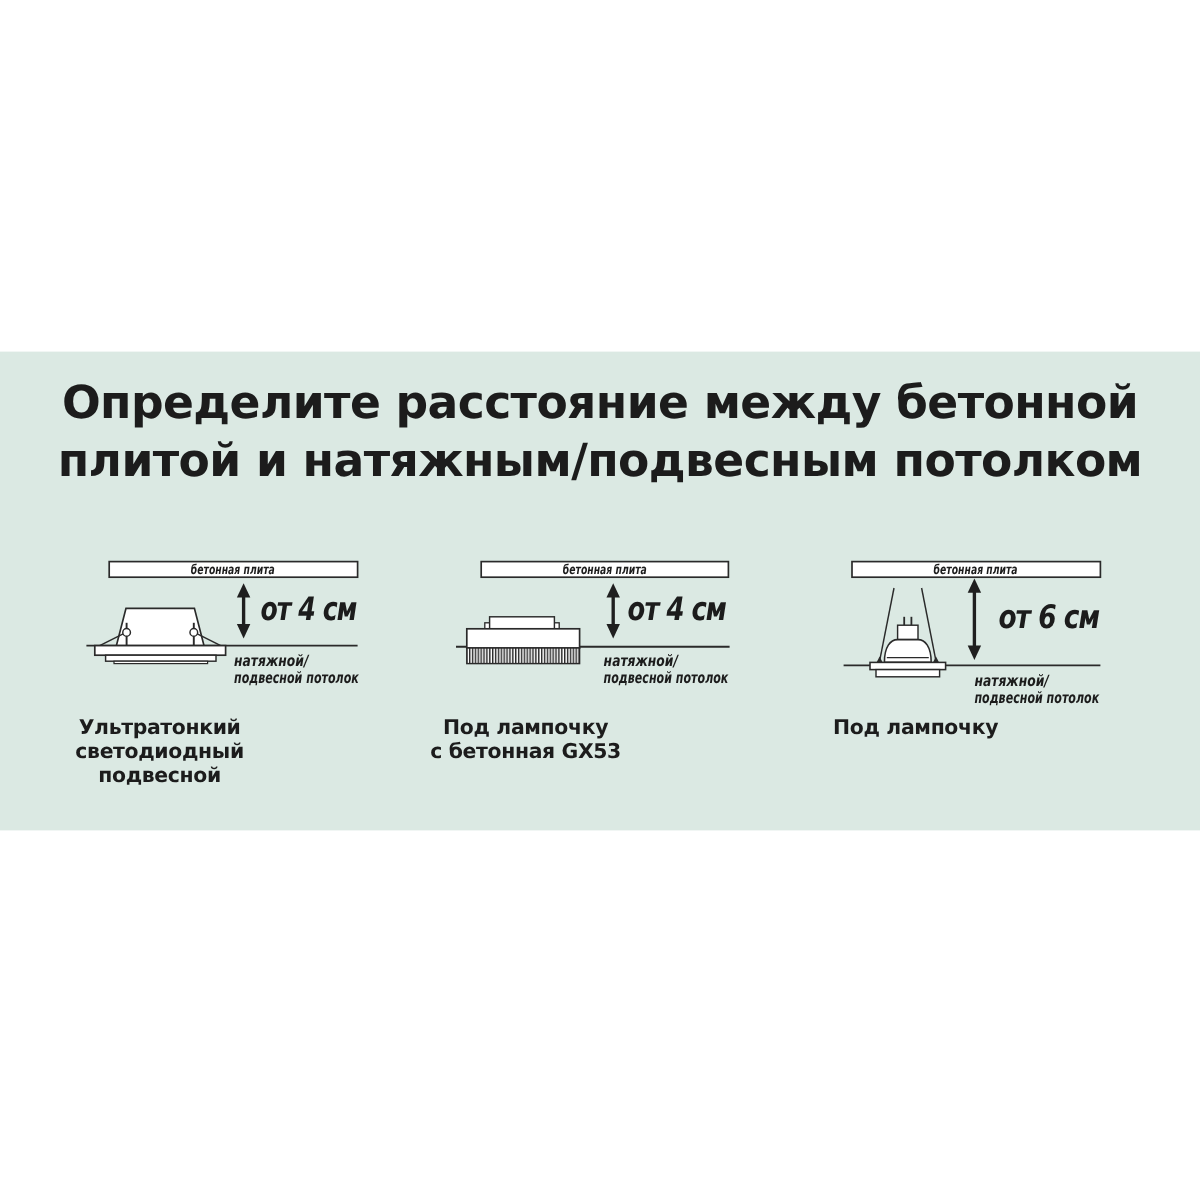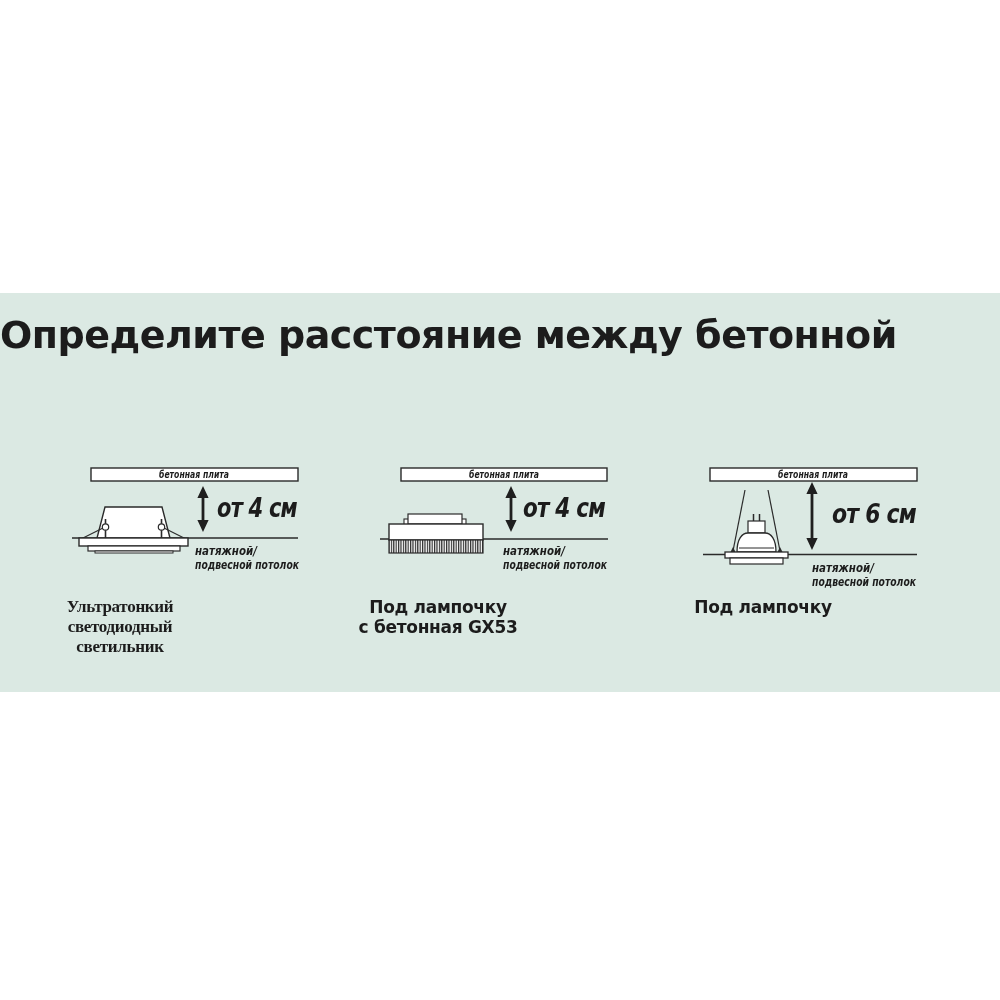--- a/index.html
+++ b/index.html
@@ -13,21 +13,21 @@
   .panel {
     position: absolute;
     left: 0; top: 293px;
     width: 1000px; height: 399px;
     background: #dbe9e3;
   }
   .title {
     position: absolute;
     left: 0; top: 311px;
     width: 1000px;
-    text-align: left;
+    text-align: center;
     font-size: 38px;
     line-height: 49px;
     font-weight: bold;
     letter-spacing: -0.5px;
     color: #1c1c1c;
   }
   .diagram { position: absolute; top: 460px; font-style: italic; }
   .diagram svg text {
     font-family: "DejaVu Sans", "Liberation Sans", sans-serif;
     font-weight: bold;
@@ -46,20 +46,21 @@
     white-space: nowrap;
   }
 </style>
 </head>
 <body>
 
 <div class="panel"></div>
 
 <div class="title">
   <div>Определите расстояние между бетонной</div>
+  <div>плитой и натяжным/подвесным потолком</div>
 </div>
 
 <div class="diagram" style="left:60px;">
   <svg width="250" height="140" viewBox="0 0 250 140">
     <g>
       <rect x="31" y="8" width="207" height="13" fill="#ffffff" stroke="#2a2a2a" stroke-width="1.4"></rect>
       <text x="134" y="18" font-size="11" text-anchor="middle" textLength="70" lengthAdjust="spacingAndGlyphs">бетонная плита</text>
     </g>
     <line x1="12" y1="78" x2="238" y2="78" stroke="#2a2a2a" stroke-width="1.6"></line>
     <g fill="#ffffff" stroke="#2a2a2a" stroke-width="1.4">
@@ -146,24 +147,24 @@
       <polygon points="122,90 116.4,78 127.6,78" stroke="none"></polygon>
     </g>
     <text x="142" y="63" font-size="27" letter-spacing="-1" textLength="84" lengthAdjust="spacingAndGlyphs">от 6 см</text>
     <g>
       <text x="122" y="112" font-size="13" textLength="62" lengthAdjust="spacingAndGlyphs">натяжной/</text>
       <text x="122" y="126" font-size="13" textLength="104" lengthAdjust="spacingAndGlyphs">подвесной потолок</text>
     </g>
   </svg>
 </div>
 
-<div class="caption" style="left:120px;font-family:Liberation Serif, serif;">
+<div class="caption" style="left:133px;">
   <div>Ультратонкий</div>
   <div>светодиодный</div>
-  <div>светильник</div>
+  <div>подвесной</div>
 </div>
 <div class="caption" style="left:438px;">
   <div>Под лампочку</div>
   <div>с бетонная GX53</div>
 </div>
 <div class="caption" style="left:763px;">
   <div>Под лампочку</div>
 </div>
 
 </body></html>

